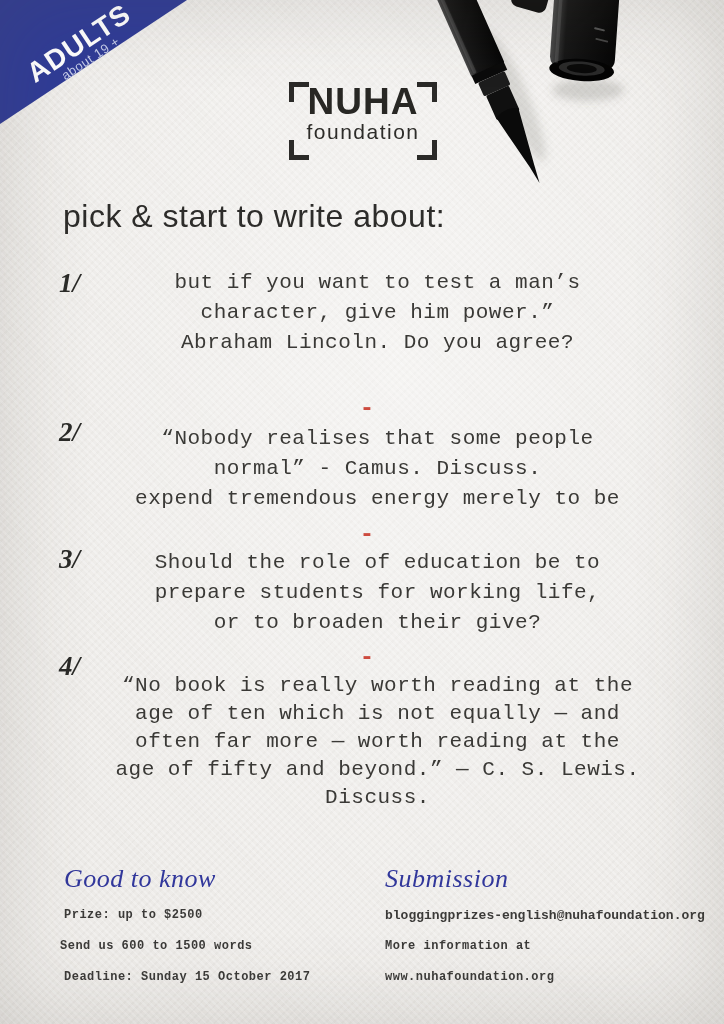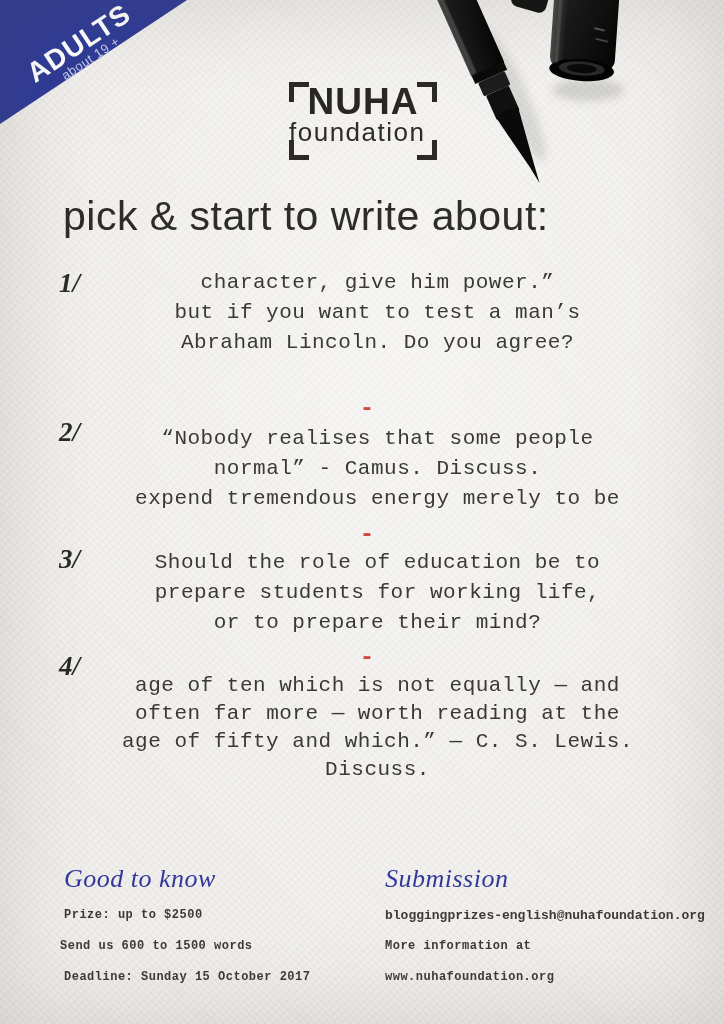--- a/index.html
+++ b/index.html
@@ -20,23 +20,23 @@
   .pen-svg{position:absolute;left:400px;top:0;}
   
   .logo{position:absolute;left:289px;top:82px;width:148px;height:78px;}
   .corner{position:absolute;width:15px;height:15px;border:0 solid #2b2a28;}
   .corner.tl{left:0;top:0;border-left-width:5px;border-top-width:5px;}
   .corner.tr{right:0;top:0;border-right-width:5px;border-top-width:5px;}
   .corner.bl{left:0;bottom:0;border-left-width:5px;border-bottom-width:5px;}
   .corner.br{right:0;bottom:0;border-right-width:5px;border-bottom-width:5px;}
   .logo-name{margin-top:1px;text-align:center;font-weight:700;font-size:37px;
     letter-spacing:1px;color:#282724;line-height:38px;}
-  .logo-sub{text-align:left;font-size:26px;letter-spacing:1.5px;color:#2d2c29;line-height:22px;}
+  .logo-sub{text-align:center;font-size:21px;letter-spacing:1.5px;color:#2d2c29;line-height:22px;}
   
-  .heading{position:absolute;left:63px;top:191px;font-size:41px;line-height:50px;
+  .heading{position:absolute;left:63px;top:191px;font-size:32px;line-height:50px;
     color:#2d2c2a;letter-spacing:0.5px;}
   
   .prompt{position:absolute;left:0;width:724px;}
   .prompt .num{position:absolute;left:59px;font-family:"Liberation Serif", serif;
     font-style:italic;font-weight:700;font-size:27px;color:#2a2a28;}
   .prompt .qlines{position:absolute;left:90px;width:575px;text-align:center;
     font-family:"Liberation Mono","DejaVu Sans Mono",monospace;font-size:21px;
     line-height:30px;color:#3a3936;letter-spacing:0.5px;}
   .p1{top:268px}.p1 .num{top:0px}
   .p2{top:424px}.p2 .num{top:-7px}
@@ -114,22 +114,22 @@
     <span class="corner br"></span>
     <div class="logo-name">NUHA</div>
     <div class="logo-sub">foundation</div>
   </div>
 
   <div class="heading">pick &amp; start to write about:</div>
 
   <div class="prompt p1">
     <span class="num">1/</span>
     <div class="qlines">
+      <div>but if you want to test a man’s</div>
       <div>character, give him power.”</div>
-      <div>but if you want to test a man’s</div>
       <div>Abraham Lincoln. Do you agree?</div>
     </div>
   </div>
 
   <div class="dash d1">-</div>
 
   <div class="prompt p2">
     <span class="num">2/</span>
     <div class="qlines">
       <div>“Nobody realises that some people</div>
@@ -138,32 +138,33 @@
     </div>
   </div>
 
   <div class="dash d2">-</div>
 
   <div class="prompt p3">
     <span class="num">3/</span>
     <div class="qlines">
       <div>Should the role of education be to</div>
       <div>prepare students for working life,</div>
-      <div>or to prepare their mind?</div>
+      <div>or to broaden their give?</div>
     </div>
   </div>
 
   <div class="dash d3">-</div>
 
   <div class="prompt p4">
     <span class="num">4/</span>
     <div class="qlines">
+      <div>“No book is really worth reading at the</div>
       <div>age of ten which is not equally — and</div>
       <div>often far more — worth reading at the</div>
-      <div>age of fifty and which.” — C. S. Lewis.</div>
+      <div>age of fifty and beyond.” — C. S. Lewis.</div>
       <div>Discuss.</div>
     </div>
   </div>
 
   <div class="f-head fl-h">Good to know</div>
   <div class="f-line fl1">Prize: up to $2500</div>
   <div class="f-line fl2">Send us 600 to 1500 words</div>
   <div class="f-line fl3">Deadline: Sunday 15 October 2017</div>
 
   <div class="f-head fr-h">Submission</div>

